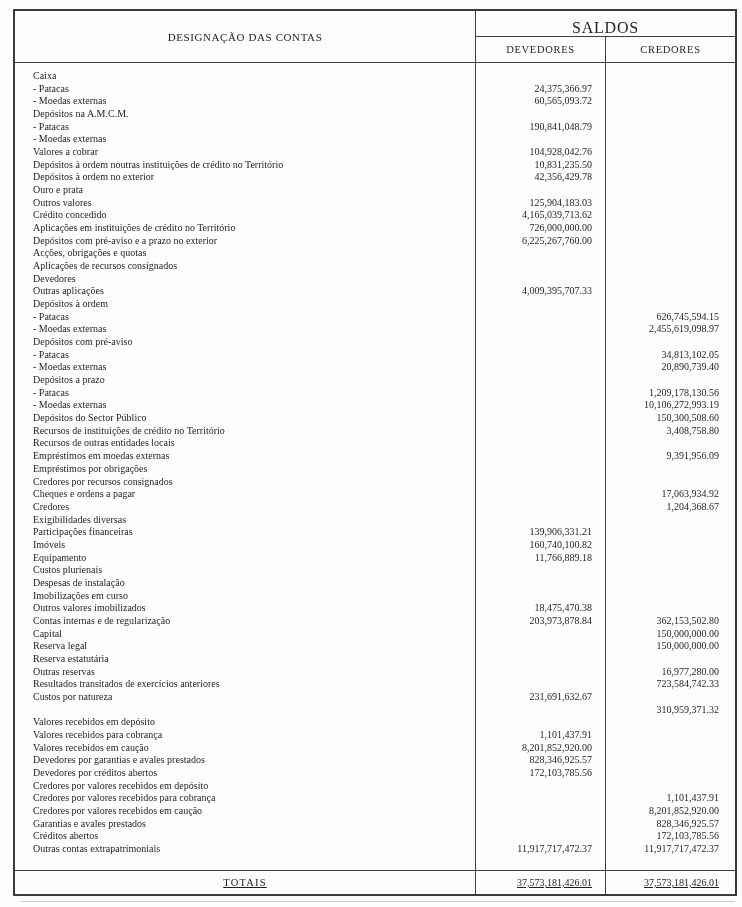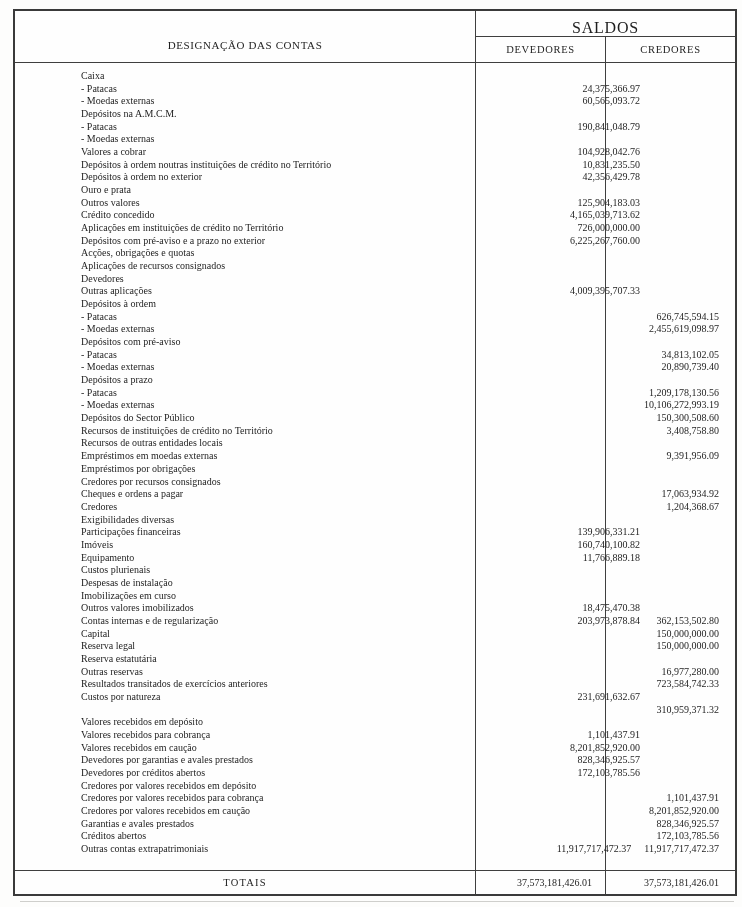--- a/index.html
+++ b/index.html
@@ -28,52 +28,52 @@
   
   .hline { position: absolute; height: 1px; background: #3f3f3f; }
   .hline-saldos { left: 460px; right: 0; top: 25px; }
   .hline-header { left: 0; right: 0; top: 51px; }
   .hline-totals { left: 0; right: 0; top: 859px; }
 
   
   .hd-designacao {
     position: absolute; left: 0; top: 0; width: 460px; height: 51px;
     display: flex; align-items: center; justify-content: center;
-    font-size: 11px; letter-spacing: 0.6px; margin-top: 8px;
+    font-size: 11px; letter-spacing: 0.6px;
   }
   .hd-saldos {
     position: absolute; left: 461px; right: 0; top: 4px; height: 25px;
     display: flex; align-items: center; justify-content: center;
     font-size: 16px; letter-spacing: 0.8px;
   }
   .hd-devedores {
     position: absolute; left: 461px; top: 26px; width: 129px; height: 25px;
     display: flex; align-items: center; justify-content: center;
     font-size: 10.5px; letter-spacing: 0.7px;
   }
   .hd-credores {
     position: absolute; left: 591px; right: 0; top: 26px; height: 25px;
     display: flex; align-items: center; justify-content: center;
     font-size: 10.5px; letter-spacing: 0.7px;
   }
 
   
   .tbody {
     position: absolute; left: 0; right: 0; top: 52px; height: 807px;
-    padding-top: 7px; overflow: hidden; padding-left: 48px;
+    padding-top: 7px; overflow: hidden;
   }
   .row { display: flex; height: 12.68px; line-height: 12.68px; font-size: 10px; }
   .rl { width: 460px; padding-left: 18px; white-space: nowrap; overflow: hidden; }
   .rd { width: 130px; text-align: right; padding-right: 13px; white-space: nowrap; }
   .rc { flex: 1; text-align: right; padding-right: 16px; white-space: nowrap; }
 
   
   .totals {
     position: absolute; left: 0; right: 0; top: 860px; bottom: 0;
-    display: flex; align-items: center;
+    display: flex; align-items: center; text-decoration: underline;
   }
   .totals .tl {
     width: 460px; text-align: center;
     font-size: 10.5px; letter-spacing: 1.2px;
   }
   .totals .td { width: 130px; text-align: right; padding-right: 13px; font-size: 10px; }
   .totals .tc { flex: 1; text-align: right; padding-right: 16px; font-size: 10px; }
 
   
   .scan-artifact {

